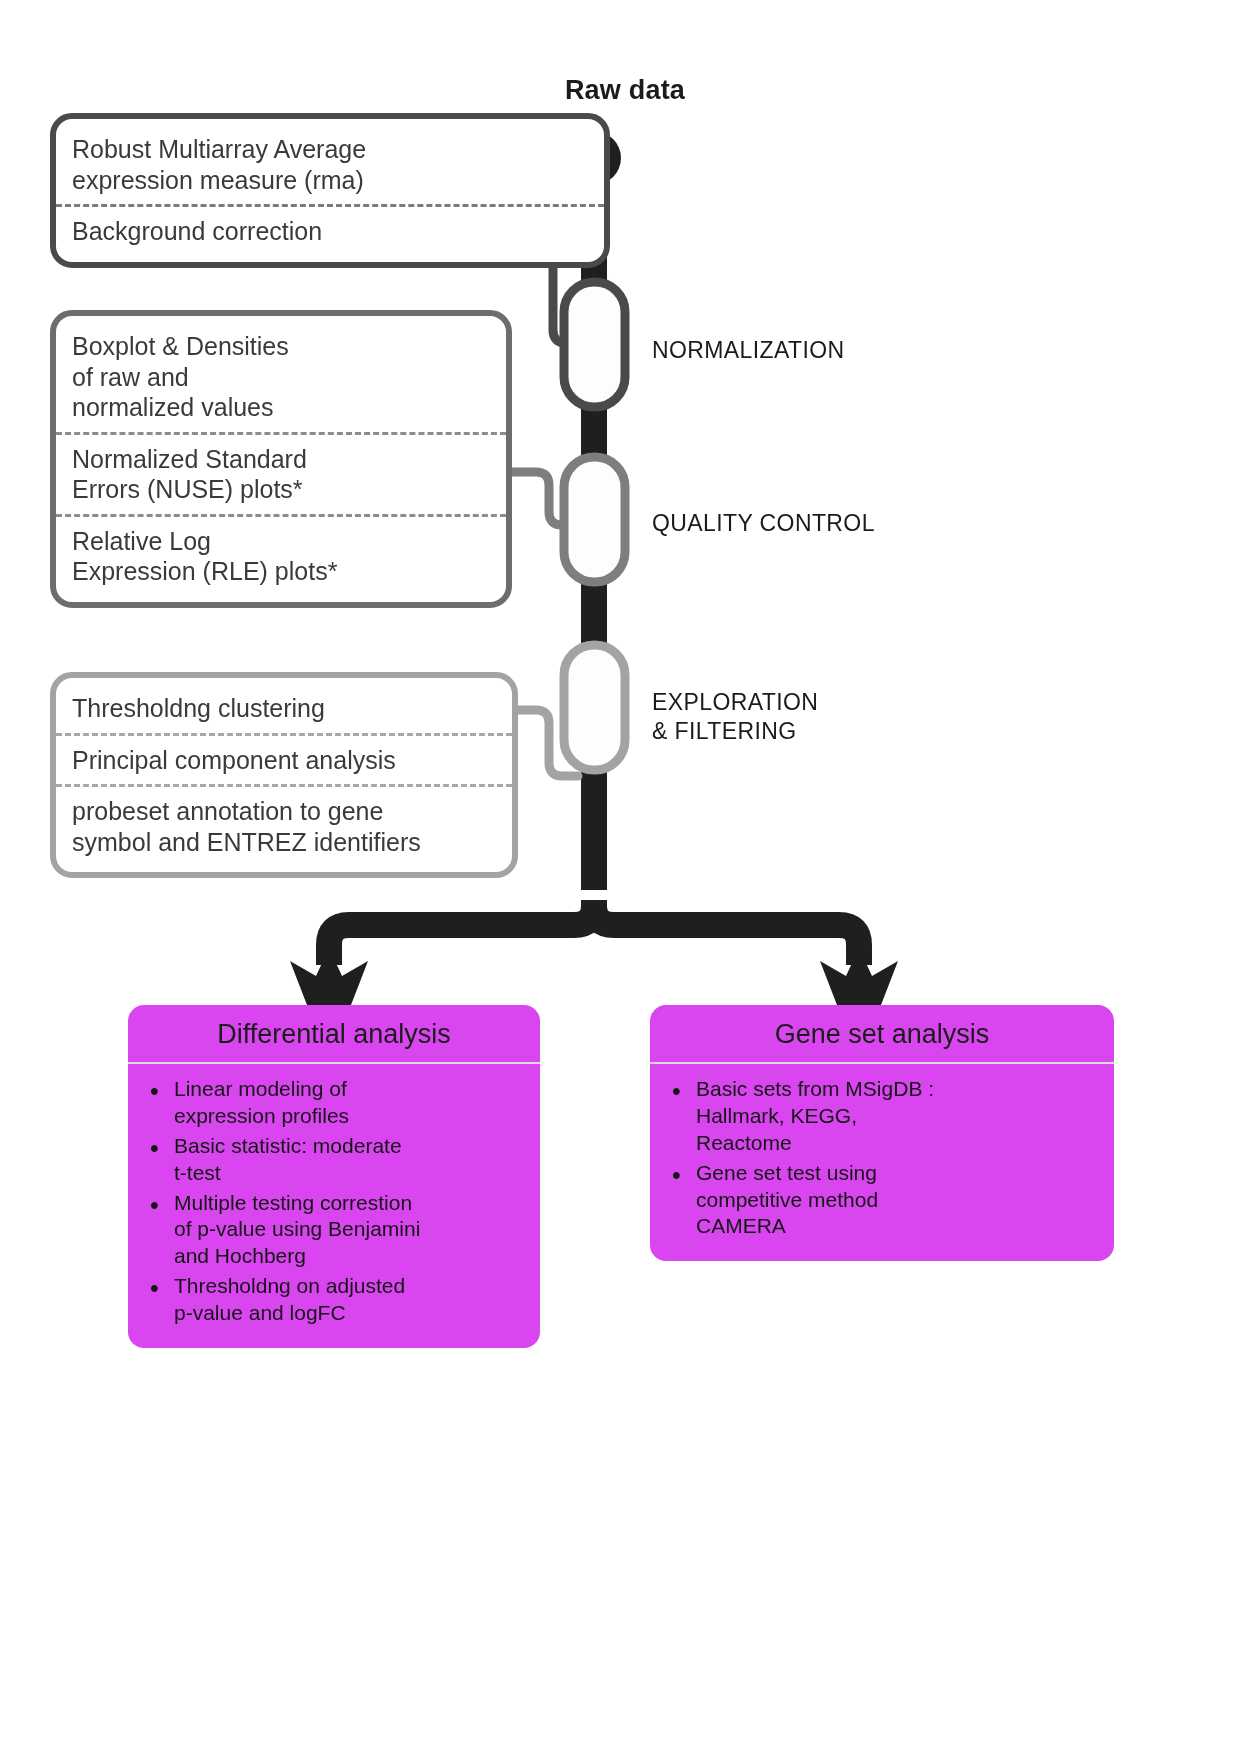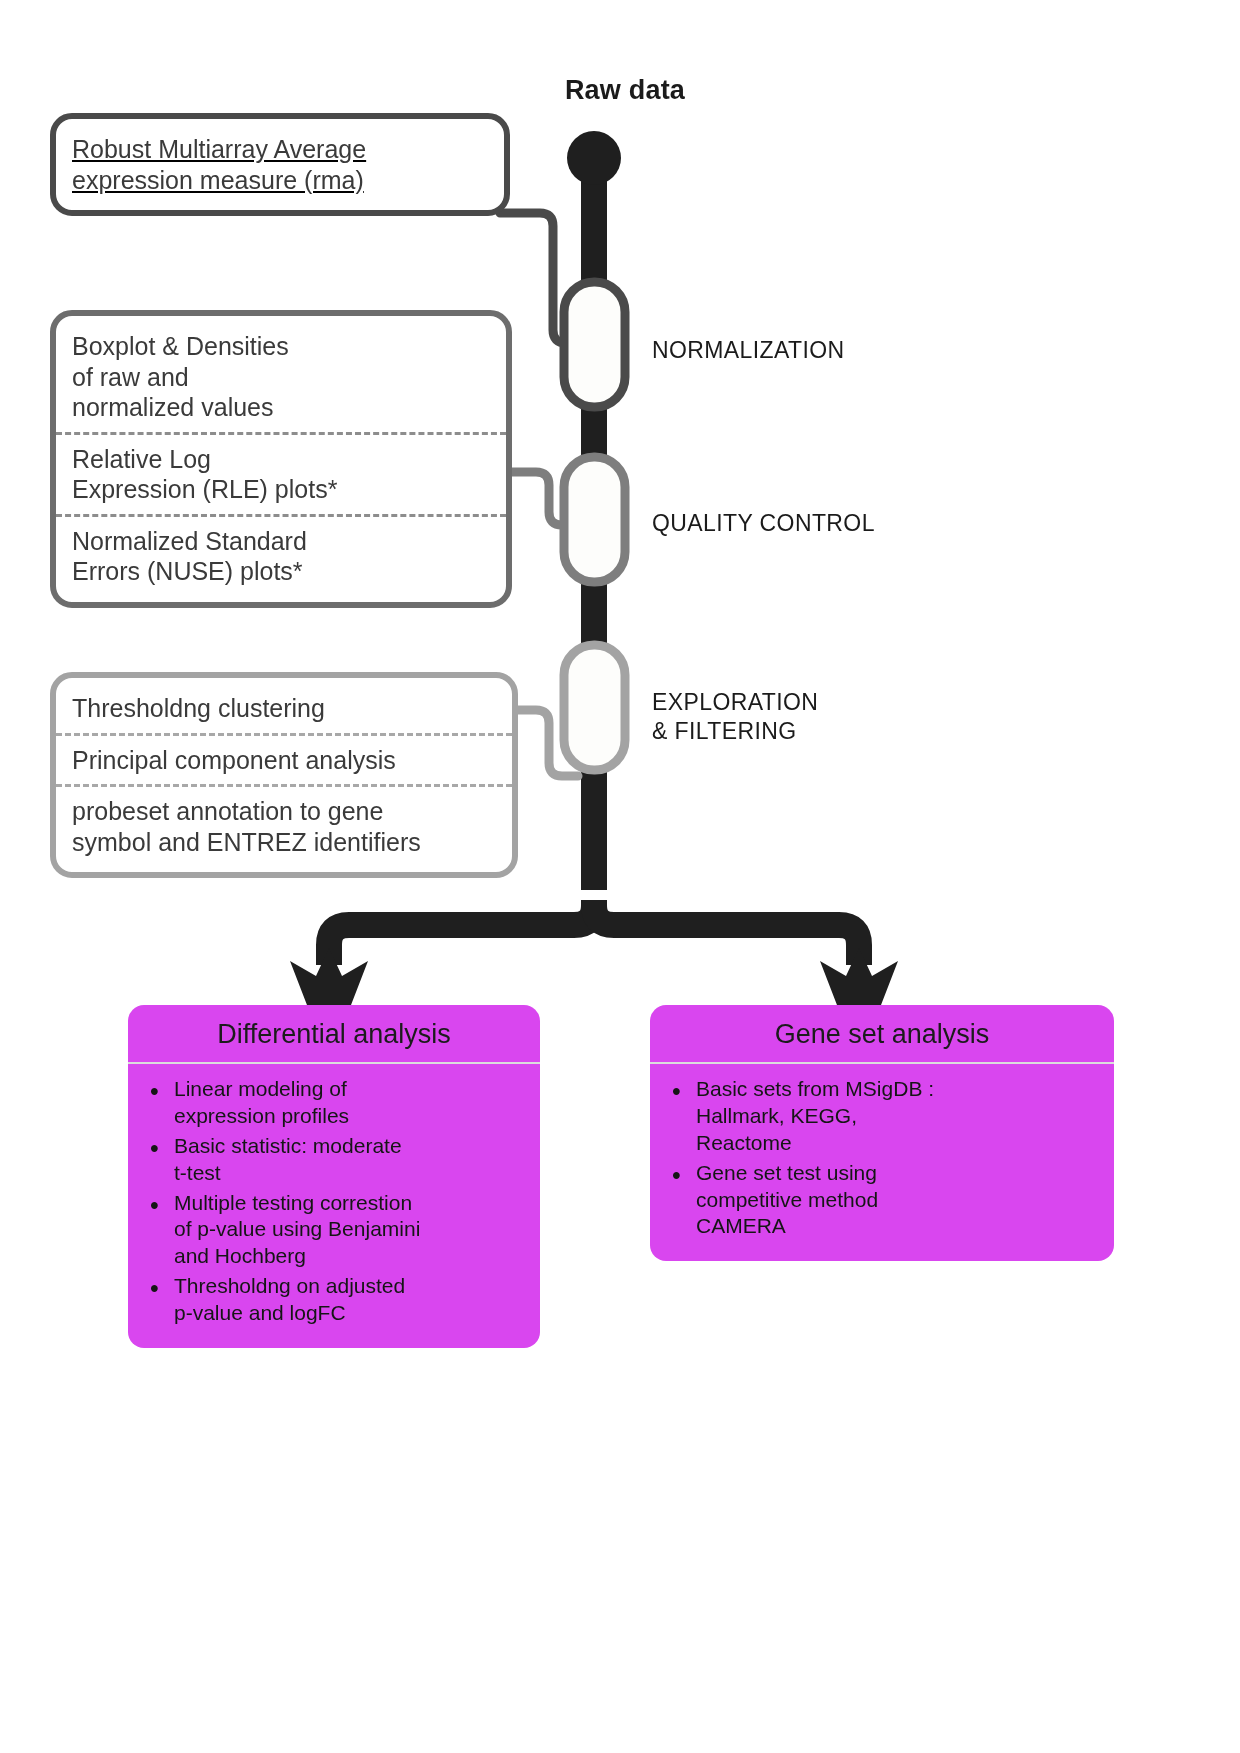--- a/index.html
+++ b/index.html
@@ -72,24 +72,23 @@
     line-height: 1.22;
     color: #3a3a3a;
     padding: 9px 14px 9px 16px;
     white-space: pre-line;
   }
   .step-card .step-row + .step-row {
     border-top: 3px dashed #9b9b9b;
   }
 
   #card-normalization {
-    left: 50px;  top: 113px;  width: 460px;
+    left: 50px;  top: 113px;  width: 560px;
     border-width: 6px;
     border-color: #4a4a4a;
-    text-decoration: underline;
   }
   #card-normalization .step-row + .step-row { border-top-color: #7a7a7a; }
 
   #card-quality {
     left: 50px;  top: 310px;  width: 462px;
     border-width: 6px;
     border-color: #6d6d6d;
   }
   #card-quality .step-row + .step-row { border-top-color: #8d8d8d; }
 
@@ -189,30 +188,31 @@
   <div class="stage-label" id="stage-label-normalization">NORMALIZATION</div>
 
   <div class="stage-label" id="stage-label-quality">QUALITY CONTROL</div>
 
   <div class="stage-label" id="stage-label-exploration">EXPLORATION
 &amp; FILTERING</div>
 
   <div class="step-card" id="card-normalization">
     <div class="step-row">Robust Multiarray Average
 expression measure (rma)</div>
+    <div class="step-row">Background correction</div>
   </div>
 
   <div class="step-card" id="card-quality">
     <div class="step-row">Boxplot &amp; Densities
 of raw and
 normalized values</div>
+    <div class="step-row">Normalized Standard
+Errors (NUSE) plots*</div>
     <div class="step-row">Relative Log
 Expression (RLE) plots*</div>
-    <div class="step-row">Normalized Standard
-Errors (NUSE) plots*</div>
   </div>
 
   <div class="step-card" id="card-exploration">
     <div class="step-row">Thresholdng clustering</div>
     <div class="step-row">Principal component analysis</div>
     <div class="step-row">probeset annotation to gene
 symbol and ENTREZ identifiers</div>
   </div>
 
   <div class="result-panel" id="panel-differential">

